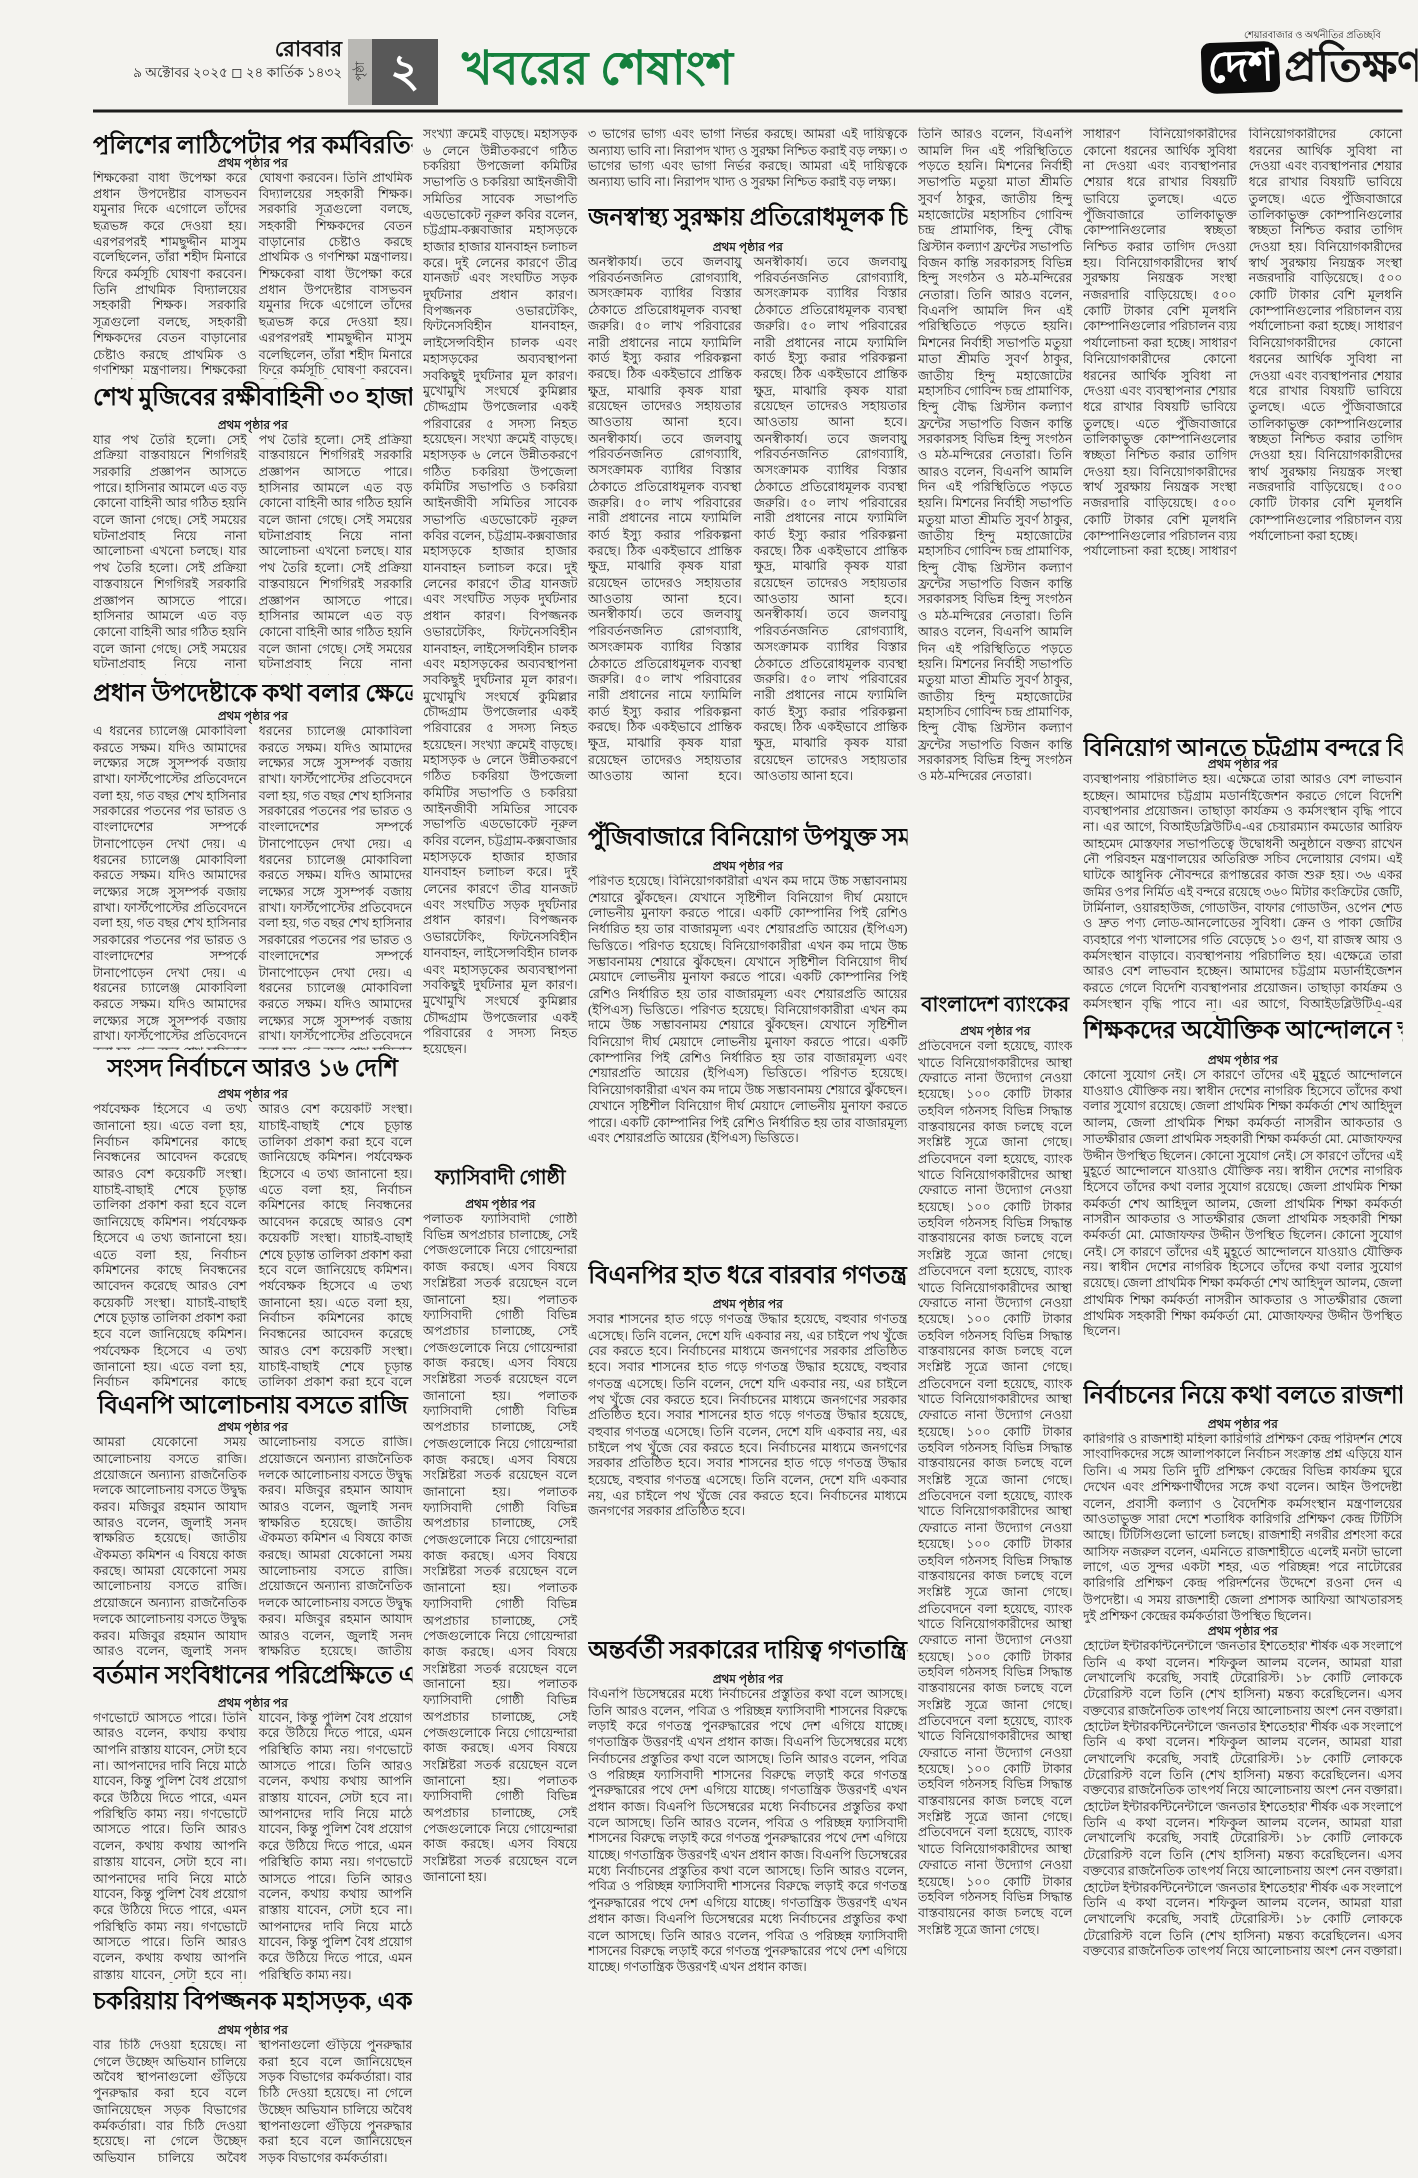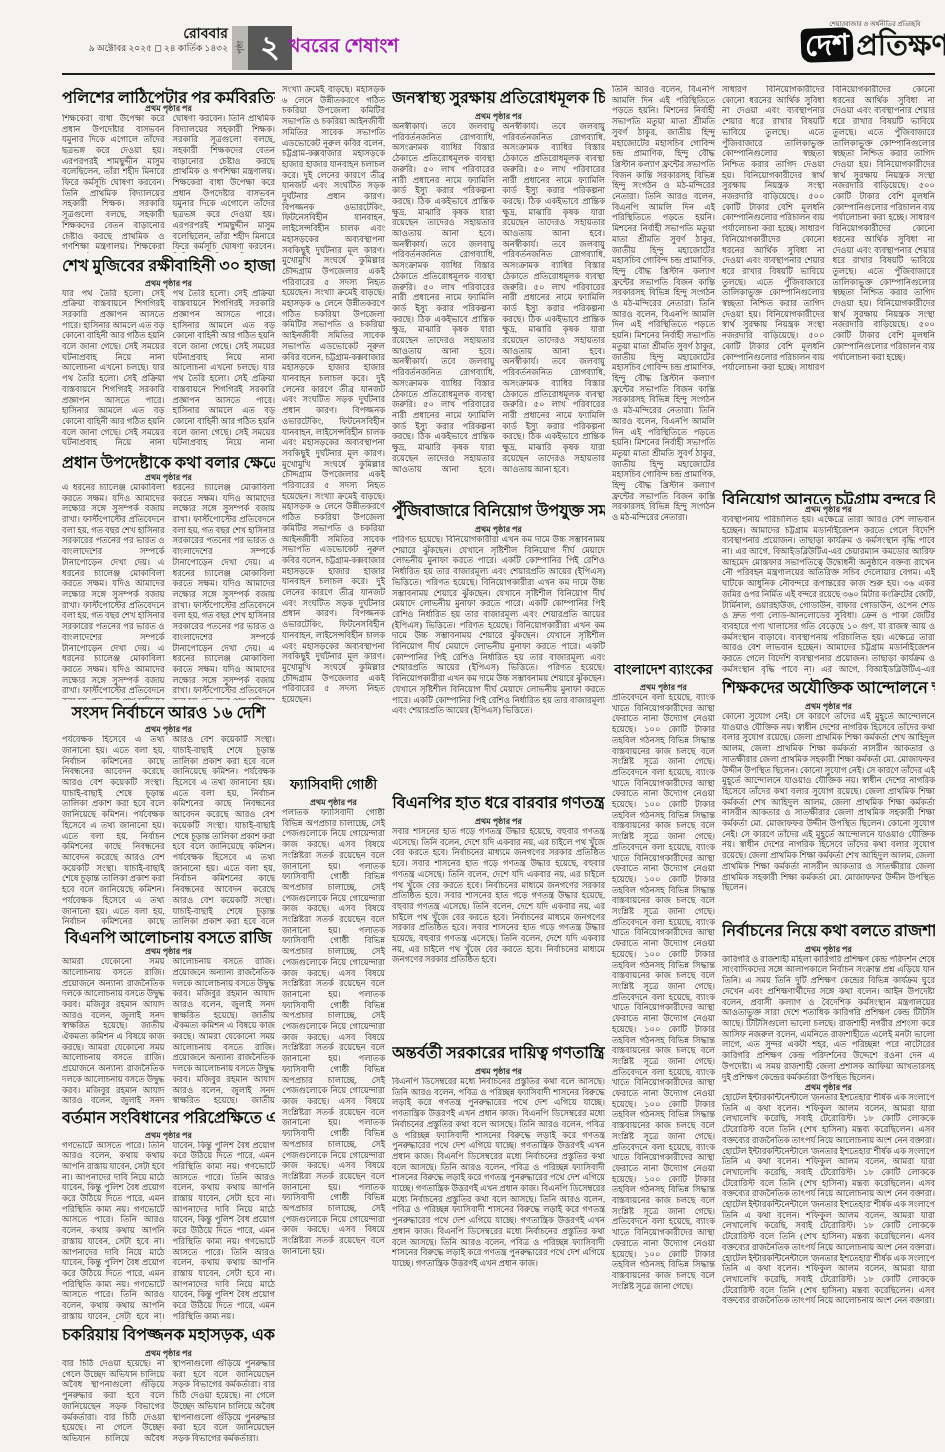--- a/index.html
+++ b/index.html
@@ -18,22 +18,22 @@
   .pagebox .strip{
     width:16px;background:#b9b8b4;color:#333;font-size:8px;
     display:flex;align-items:center;justify-content:center;
     writing-mode:vertical-rl;transform:rotate(180deg);
   }
   .pagebox .numbox{
     width:44px;background:#585858;color:#ffffff;font-weight:bold;font-size:30px;
     display:flex;align-items:center;justify-content:center;
   }
   .sectitle{
-    position:absolute;left:288px;top:28px;width:440px;
-    font-weight:bold;font-size:19px;line-height:36px;white-space:nowrap;color:#a21caf;
+    position:absolute;left:308px;top:28px;width:440px;
+    font-weight:bold;font-size:31px;line-height:36px;white-space:nowrap;color:#15803d;
   }
   .masthead{position:absolute;right:10px;top:20px;width:200px;text-align:center;}
   .masthead .tag{font-size:6.5px;line-height:8px;color:#222;}
   .masthead .mtitle{font-weight:bold;font-size:29px;line-height:34px;white-space:nowrap;}
   .masthead .mtitle .blob{
     background:#0d0d0d;color:#fff;border-radius:6px 10px 6px 10px;padding:0 4px;margin-right:3px;
     display:inline-block;transform:rotate(-2deg);
   }
   
   .zone{position:absolute;overflow:hidden;}
@@ -111,20 +111,21 @@
 </div>
 
 <div class="zone" style="left:282px;top:85px;width:103px;height:1367px;">
   <div class="body cols1 lead" style="height:640px;flex:none;">সংখ্যা ক্রমেই বাড়ছে। মহাসড়ক ৬ লেনে উন্নীতকরণে গঠিত চকরিয়া উপজেলা কমিটির সভাপতি ও চকরিয়া আইনজীবী সমিতির সাবেক সভাপতি এডভোকেট নূরুল কবির বলেন, চট্টগ্রাম-কক্সবাজার মহাসড়কে হাজার হাজার যানবাহন চলাচল করে। দুই লেনের কারণে তীব্র যানজট এবং সংঘটিত সড়ক দুর্ঘটনার প্রধান কারণ। বিপজ্জনক ওভারটেকিং, ফিটনেসবিহীন যানবাহন, লাইসেন্সবিহীন চালক এবং মহাসড়কের অব্যবস্থাপনা সবকিছুই দুর্ঘটনার মূল কারণ। মুখোমুখি সংঘর্ষে কুমিল্লার চৌদ্দগ্রাম উপজেলার একই পরিবারের ৫ সদস্য নিহত হয়েছেন। সংখ্যা ক্রমেই বাড়ছে। মহাসড়ক ৬ লেনে উন্নীতকরণে গঠিত চকরিয়া উপজেলা কমিটির সভাপতি ও চকরিয়া আইনজীবী সমিতির সাবেক সভাপতি এডভোকেট নূরুল কবির বলেন, চট্টগ্রাম-কক্সবাজার মহাসড়কে হাজার হাজার যানবাহন চলাচল করে। দুই লেনের কারণে তীব্র যানজট এবং সংঘটিত সড়ক দুর্ঘটনার প্রধান কারণ। বিপজ্জনক ওভারটেকিং, ফিটনেসবিহীন যানবাহন, লাইসেন্সবিহীন চালক এবং মহাসড়কের অব্যবস্থাপনা সবকিছুই দুর্ঘটনার মূল কারণ। মুখোমুখি সংঘর্ষে কুমিল্লার চৌদ্দগ্রাম উপজেলার একই পরিবারের ৫ সদস্য নিহত হয়েছেন। সংখ্যা ক্রমেই বাড়ছে। মহাসড়ক ৬ লেনে উন্নীতকরণে গঠিত চকরিয়া উপজেলা কমিটির সভাপতি ও চকরিয়া আইনজীবী সমিতির সাবেক সভাপতি এডভোকেট নূরুল কবির বলেন, চট্টগ্রাম-কক্সবাজার মহাসড়কে হাজার হাজার যানবাহন চলাচল করে। দুই লেনের কারণে তীব্র যানজট এবং সংঘটিত সড়ক দুর্ঘটনার প্রধান কারণ। বিপজ্জনক ওভারটেকিং, ফিটনেসবিহীন যানবাহন, লাইসেন্সবিহীন চালক এবং মহাসড়কের অব্যবস্থাপনা সবকিছুই দুর্ঘটনার মূল কারণ। মুখোমুখি সংঘর্ষে কুমিল্লার চৌদ্দগ্রাম উপজেলার একই পরিবারের ৫ সদস্য নিহত হয়েছেন।</div>
   <h2 class="hl hl1">ফ্যাসিবাদী গোষ্ঠী</h2>
   <div class="cont">প্রথম পৃষ্ঠার পর</div>
   <div class="body cols1 lead" style="height:677px;flex:none;">পলাতক ফ্যাসিবাদী গোষ্ঠী বিভিন্ন অপপ্রচার চালাচ্ছে, সেই পেজগুলোকে নিয়ে গোয়েন্দারা কাজ করছে। এসব বিষয়ে সংশ্লিষ্টরা সতর্ক রয়েছেন বলে জানানো হয়। পলাতক ফ্যাসিবাদী গোষ্ঠী বিভিন্ন অপপ্রচার চালাচ্ছে, সেই পেজগুলোকে নিয়ে গোয়েন্দারা কাজ করছে। এসব বিষয়ে সংশ্লিষ্টরা সতর্ক রয়েছেন বলে জানানো হয়। পলাতক ফ্যাসিবাদী গোষ্ঠী বিভিন্ন অপপ্রচার চালাচ্ছে, সেই পেজগুলোকে নিয়ে গোয়েন্দারা কাজ করছে। এসব বিষয়ে সংশ্লিষ্টরা সতর্ক রয়েছেন বলে জানানো হয়। পলাতক ফ্যাসিবাদী গোষ্ঠী বিভিন্ন অপপ্রচার চালাচ্ছে, সেই পেজগুলোকে নিয়ে গোয়েন্দারা কাজ করছে। এসব বিষয়ে সংশ্লিষ্টরা সতর্ক রয়েছেন বলে জানানো হয়। পলাতক ফ্যাসিবাদী গোষ্ঠী বিভিন্ন অপপ্রচার চালাচ্ছে, সেই পেজগুলোকে নিয়ে গোয়েন্দারা কাজ করছে। এসব বিষয়ে সংশ্লিষ্টরা সতর্ক রয়েছেন বলে জানানো হয়। পলাতক ফ্যাসিবাদী গোষ্ঠী বিভিন্ন অপপ্রচার চালাচ্ছে, সেই পেজগুলোকে নিয়ে গোয়েন্দারা কাজ করছে। এসব বিষয়ে সংশ্লিষ্টরা সতর্ক রয়েছেন বলে জানানো হয়। পলাতক ফ্যাসিবাদী গোষ্ঠী বিভিন্ন অপপ্রচার চালাচ্ছে, সেই পেজগুলোকে নিয়ে গোয়েন্দারা কাজ করছে। এসব বিষয়ে সংশ্লিষ্টরা সতর্ক রয়েছেন বলে জানানো হয়।</div>
 </div>
 
 <div class="zone" style="left:392px;top:85px;width:213px;height:1367px;">
+  <div class="body lead" style="height:48px;flex:none;">৩ ভাগের ভাগ্য এবং ভাগা নির্ভর করছে। আমরা এই দায়িত্বকে অন্যায্য ভাবি না। নিরাপদ খাদ্য ও সুরক্ষা নিশ্চিত করাই বড় লক্ষ্য। ৩ ভাগের ভাগ্য এবং ভাগা নির্ভর করছে। আমরা এই দায়িত্বকে অন্যায্য ভাবি না। নিরাপদ খাদ্য ও সুরক্ষা নিশ্চিত করাই বড় লক্ষ্য।</div>
   <div class="art" style="height:413px;">
     <h2 class="hl hl2">জনস্বাস্থ্য সুরক্ষায় প্রতিরোধমূলক চিকিৎসা</h2>
     <div class="cont">প্রথম পৃষ্ঠার পর</div>
     <div class="body cols2">অনস্বীকার্য। তবে জলবায়ু পরিবর্তনজনিত রোগব্যাধি, অসংক্রামক ব্যাধির বিস্তার ঠেকাতে প্রতিরোধমূলক ব্যবস্থা জরুরি। ৫০ লাখ পরিবারের নারী প্রধানের নামে ফ্যামিলি কার্ড ইস্যু করার পরিকল্পনা করছে। ঠিক একইভাবে প্রান্তিক ক্ষুদ্র, মাঝারি কৃষক যারা রয়েছেন তাদেরও সহায়তার আওতায় আনা হবে। অনস্বীকার্য। তবে জলবায়ু পরিবর্তনজনিত রোগব্যাধি, অসংক্রামক ব্যাধির বিস্তার ঠেকাতে প্রতিরোধমূলক ব্যবস্থা জরুরি। ৫০ লাখ পরিবারের নারী প্রধানের নামে ফ্যামিলি কার্ড ইস্যু করার পরিকল্পনা করছে। ঠিক একইভাবে প্রান্তিক ক্ষুদ্র, মাঝারি কৃষক যারা রয়েছেন তাদেরও সহায়তার আওতায় আনা হবে। অনস্বীকার্য। তবে জলবায়ু পরিবর্তনজনিত রোগব্যাধি, অসংক্রামক ব্যাধির বিস্তার ঠেকাতে প্রতিরোধমূলক ব্যবস্থা জরুরি। ৫০ লাখ পরিবারের নারী প্রধানের নামে ফ্যামিলি কার্ড ইস্যু করার পরিকল্পনা করছে। ঠিক একইভাবে প্রান্তিক ক্ষুদ্র, মাঝারি কৃষক যারা রয়েছেন তাদেরও সহায়তার আওতায় আনা হবে। অনস্বীকার্য। তবে জলবায়ু পরিবর্তনজনিত রোগব্যাধি, অসংক্রামক ব্যাধির বিস্তার ঠেকাতে প্রতিরোধমূলক ব্যবস্থা জরুরি। ৫০ লাখ পরিবারের নারী প্রধানের নামে ফ্যামিলি কার্ড ইস্যু করার পরিকল্পনা করছে। ঠিক একইভাবে প্রান্তিক ক্ষুদ্র, মাঝারি কৃষক যারা রয়েছেন তাদেরও সহায়তার আওতায় আনা হবে। অনস্বীকার্য। তবে জলবায়ু পরিবর্তনজনিত রোগব্যাধি, অসংক্রামক ব্যাধির বিস্তার ঠেকাতে প্রতিরোধমূলক ব্যবস্থা জরুরি। ৫০ লাখ পরিবারের নারী প্রধানের নামে ফ্যামিলি কার্ড ইস্যু করার পরিকল্পনা করছে। ঠিক একইভাবে প্রান্তিক ক্ষুদ্র, মাঝারি কৃষক যারা রয়েছেন তাদেরও সহায়তার আওতায় আনা হবে। অনস্বীকার্য। তবে জলবায়ু পরিবর্তনজনিত রোগব্যাধি, অসংক্রামক ব্যাধির বিস্তার ঠেকাতে প্রতিরোধমূলক ব্যবস্থা জরুরি। ৫০ লাখ পরিবারের নারী প্রধানের নামে ফ্যামিলি কার্ড ইস্যু করার পরিকল্পনা করছে। ঠিক একইভাবে প্রান্তিক ক্ষুদ্র, মাঝারি কৃষক যারা রয়েছেন তাদেরও সহায়তার আওতায় আনা হবে।</div>
   </div>
   <div class="art" style="height:292px;">
     <h2 class="hl hl2">পুঁজিবাজারে বিনিয়োগ উপযুক্ত সময়</h2>
     <div class="cont">প্রথম পৃষ্ঠার পর</div>
     <div class="body">পরিণত হয়েছে। বিনিয়োগকারীরা এখন কম দামে উচ্চ সম্ভাবনাময় শেয়ারে ঝুঁকছেন। যেখানে সৃষ্টিশীল বিনিয়োগ দীর্ঘ মেয়াদে লোভনীয় মুনাফা করতে পারে। একটি কোম্পানির পিই রেশিও নির্ধারিত হয় তার বাজারমূল্য এবং শেয়ারপ্রতি আয়ের (ইপিএস) ভিত্তিতে। পরিণত হয়েছে। বিনিয়োগকারীরা এখন কম দামে উচ্চ সম্ভাবনাময় শেয়ারে ঝুঁকছেন। যেখানে সৃষ্টিশীল বিনিয়োগ দীর্ঘ মেয়াদে লোভনীয় মুনাফা করতে পারে। একটি কোম্পানির পিই রেশিও নির্ধারিত হয় তার বাজারমূল্য এবং শেয়ারপ্রতি আয়ের (ইপিএস) ভিত্তিতে। পরিণত হয়েছে। বিনিয়োগকারীরা এখন কম দামে উচ্চ সম্ভাবনাময় শেয়ারে ঝুঁকছেন। যেখানে সৃষ্টিশীল বিনিয়োগ দীর্ঘ মেয়াদে লোভনীয় মুনাফা করতে পারে। একটি কোম্পানির পিই রেশিও নির্ধারিত হয় তার বাজারমূল্য এবং শেয়ারপ্রতি আয়ের (ইপিএস) ভিত্তিতে। পরিণত হয়েছে। বিনিয়োগকারীরা এখন কম দামে উচ্চ সম্ভাবনাময় শেয়ারে ঝুঁকছেন। যেখানে সৃষ্টিশীল বিনিয়োগ দীর্ঘ মেয়াদে লোভনীয় মুনাফা করতে পারে। একটি কোম্পানির পিই রেশিও নির্ধারিত হয় তার বাজারমূল্য এবং শেয়ারপ্রতি আয়ের (ইপিএস) ভিত্তিতে।</div>
   </div>

